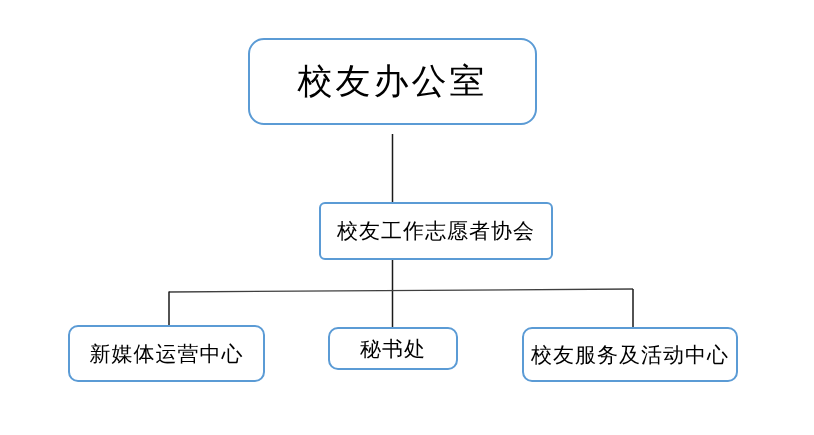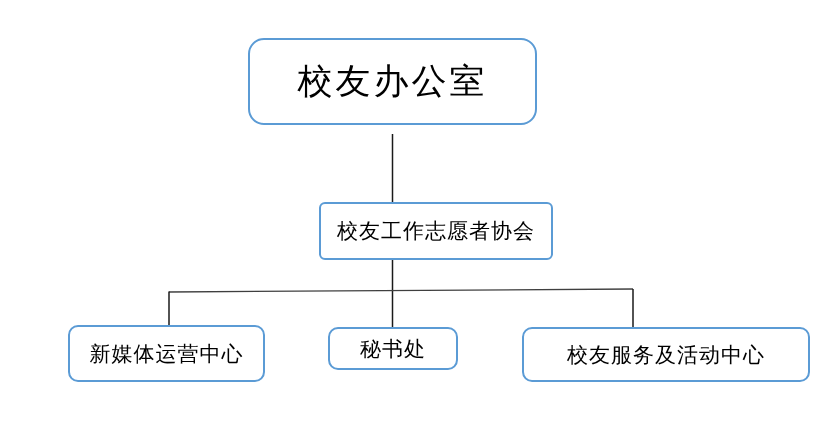--- a/index.html
+++ b/index.html
@@ -75,21 +75,21 @@
     top: 327px;
     width: 130px;
     height: 43px;
     border-radius: 10px;
     font-size: 21px;
     letter-spacing: 1px;
   }
   .node-c3 {
     left: 522px;
     top: 327px;
-    width: 288px;
+    width: 216px;
     height: 55px;
     border-radius: 10px;
     font-size: 21px;
     letter-spacing: 1px;
   }
 </style>
 </head>
 <body>
 
 <div class="canvas">

